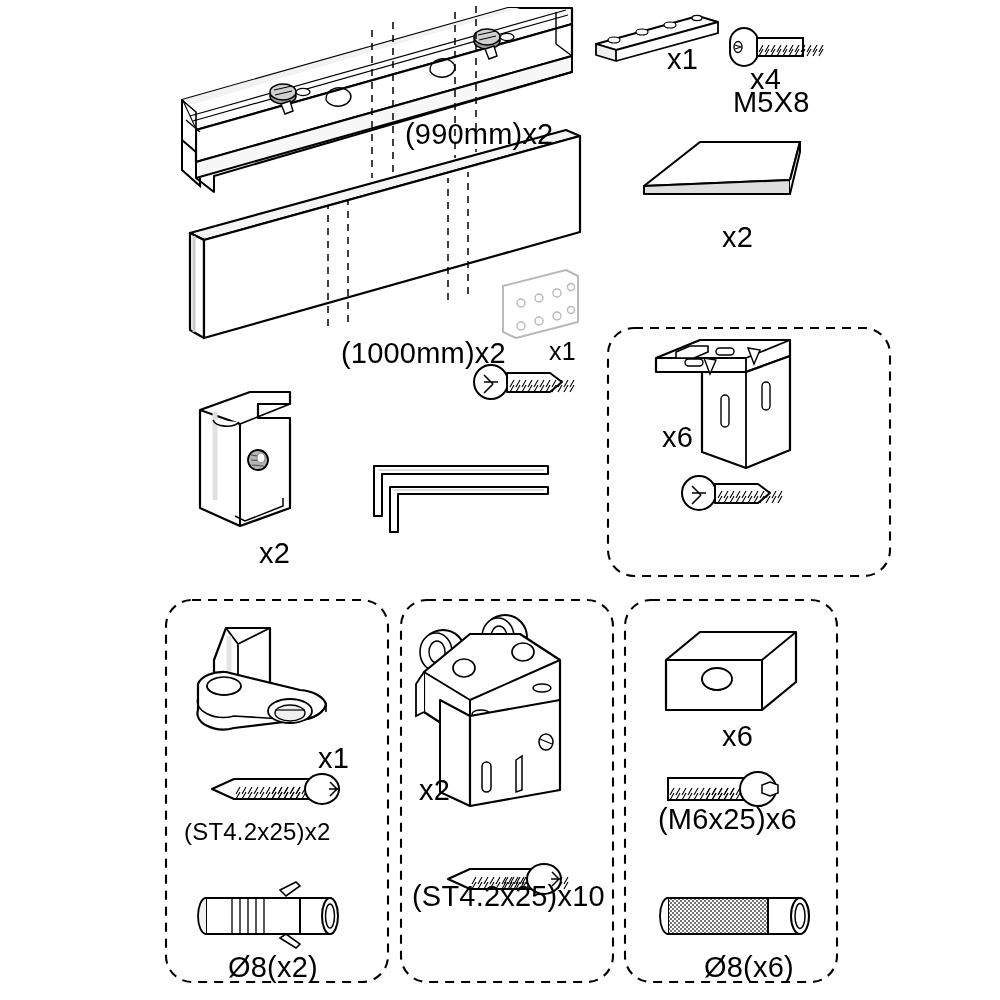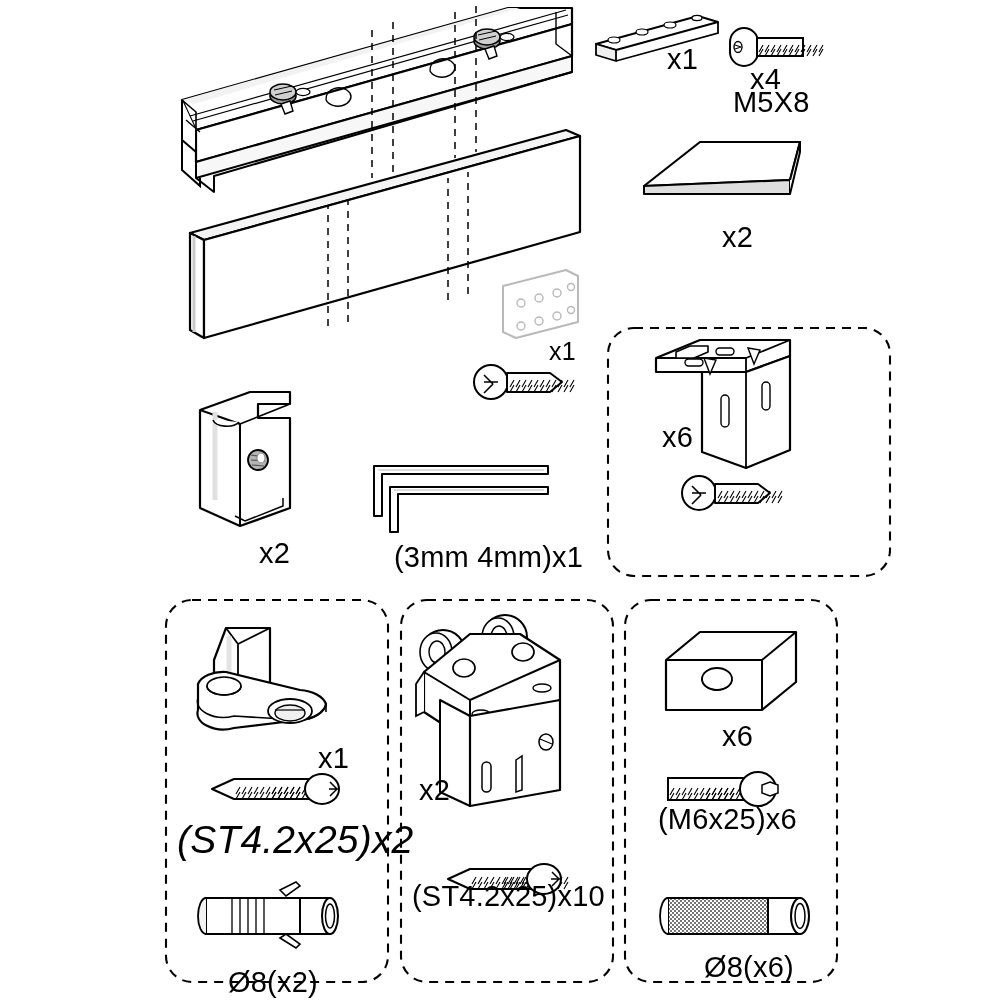--- a/index.html
+++ b/index.html
@@ -399,44 +399,45 @@
 
     <g>
       <path d="M668,898 L768,898 L768,934 L668,934 Z" fill="url(#knurl)" stroke="#000" stroke-width="2.0"></path>
       <path d="M668,898 a8,18 0 0 0 0,36" fill="#ffffff" stroke="#000" stroke-width="1.8"></path>
       <path d="M768,898 L800,898 L800,934 L768,934 Z" fill="#ffffff" stroke="#000" stroke-width="2.0"></path>
       <ellipse cx="800" cy="916" rx="9" ry="18" fill="#ffffff" stroke="#000" stroke-width="2.0"></ellipse>
       <ellipse cx="800" cy="916" rx="5" ry="12.5" fill="#ffffff" stroke="#000" stroke-width="1.5"></ellipse>
     </g>
   </svg>
 
+  <div class="lbl lbl-lg" style="left:405px; top:118px;">(990mm)x2</div>
 
   <div class="lbl lbl-lg" style="left:667px; top:43px;">x1</div>
 
   <div class="lbl lbl-lg" style="left:750px; top:63px;">x4</div>
   <div class="lbl lbl-lg" style="left:733px; top:86px;">M5X8</div>
 
+  <div class="lbl lbl-lg" style="left:341px; top:337px;">(1000mm)x2</div>
 
   <div class="lbl lbl-lg" style="left:722px; top:221px;">x2</div>
 
   <div class="lbl lbl-md" style="left:549px; top:337px;">x1</div>
 
   <div class="lbl lbl-lg" style="left:259px; top:537px;">x2</div>
 
 
-  <div class="lbl lbl-lg" style="left:394px; top:541px;">(3mm 4mm)x1</div>
 
   <div class="lbl lbl-lg" style="left:662px; top:421px;">x6</div>
 
 
   <div class="lbl lbl-lg" style="left:318px; top:742px;">x1</div>
 
-  <div class="lbl" style="left:177px; top:818px; font-size:39px;font-style:italic;">(ST4.2x25)x2</div>
-
-  <div class="lbl lbl-lg" style="left:228px; top:951px;margin-top:15px;">Ø8(x2)</div>
+  <div class="lbl" style="left:184px; top:818px; font-size:24px;">(ST4.2x25)x2</div>
+
+  <div class="lbl lbl-lg" style="left:228px; top:951px;">Ø8(x2)</div>
 
   <div class="lbl lbl-lg" style="left:419px; top:774px;">x2</div>
 
   <div class="lbl lbl-lg" style="left:412px; top:880px;">(ST4.2x25)x10</div>
 
   <div class="lbl lbl-lg" style="left:722px; top:720px;">x6</div>
 
   <div class="lbl lbl-lg" style="left:658px; top:803px;">(M6x25)x6</div>
 
   <div class="lbl lbl-lg" style="left:692px; top:951px;margin-left:12px;">Ø8(x6)</div>

